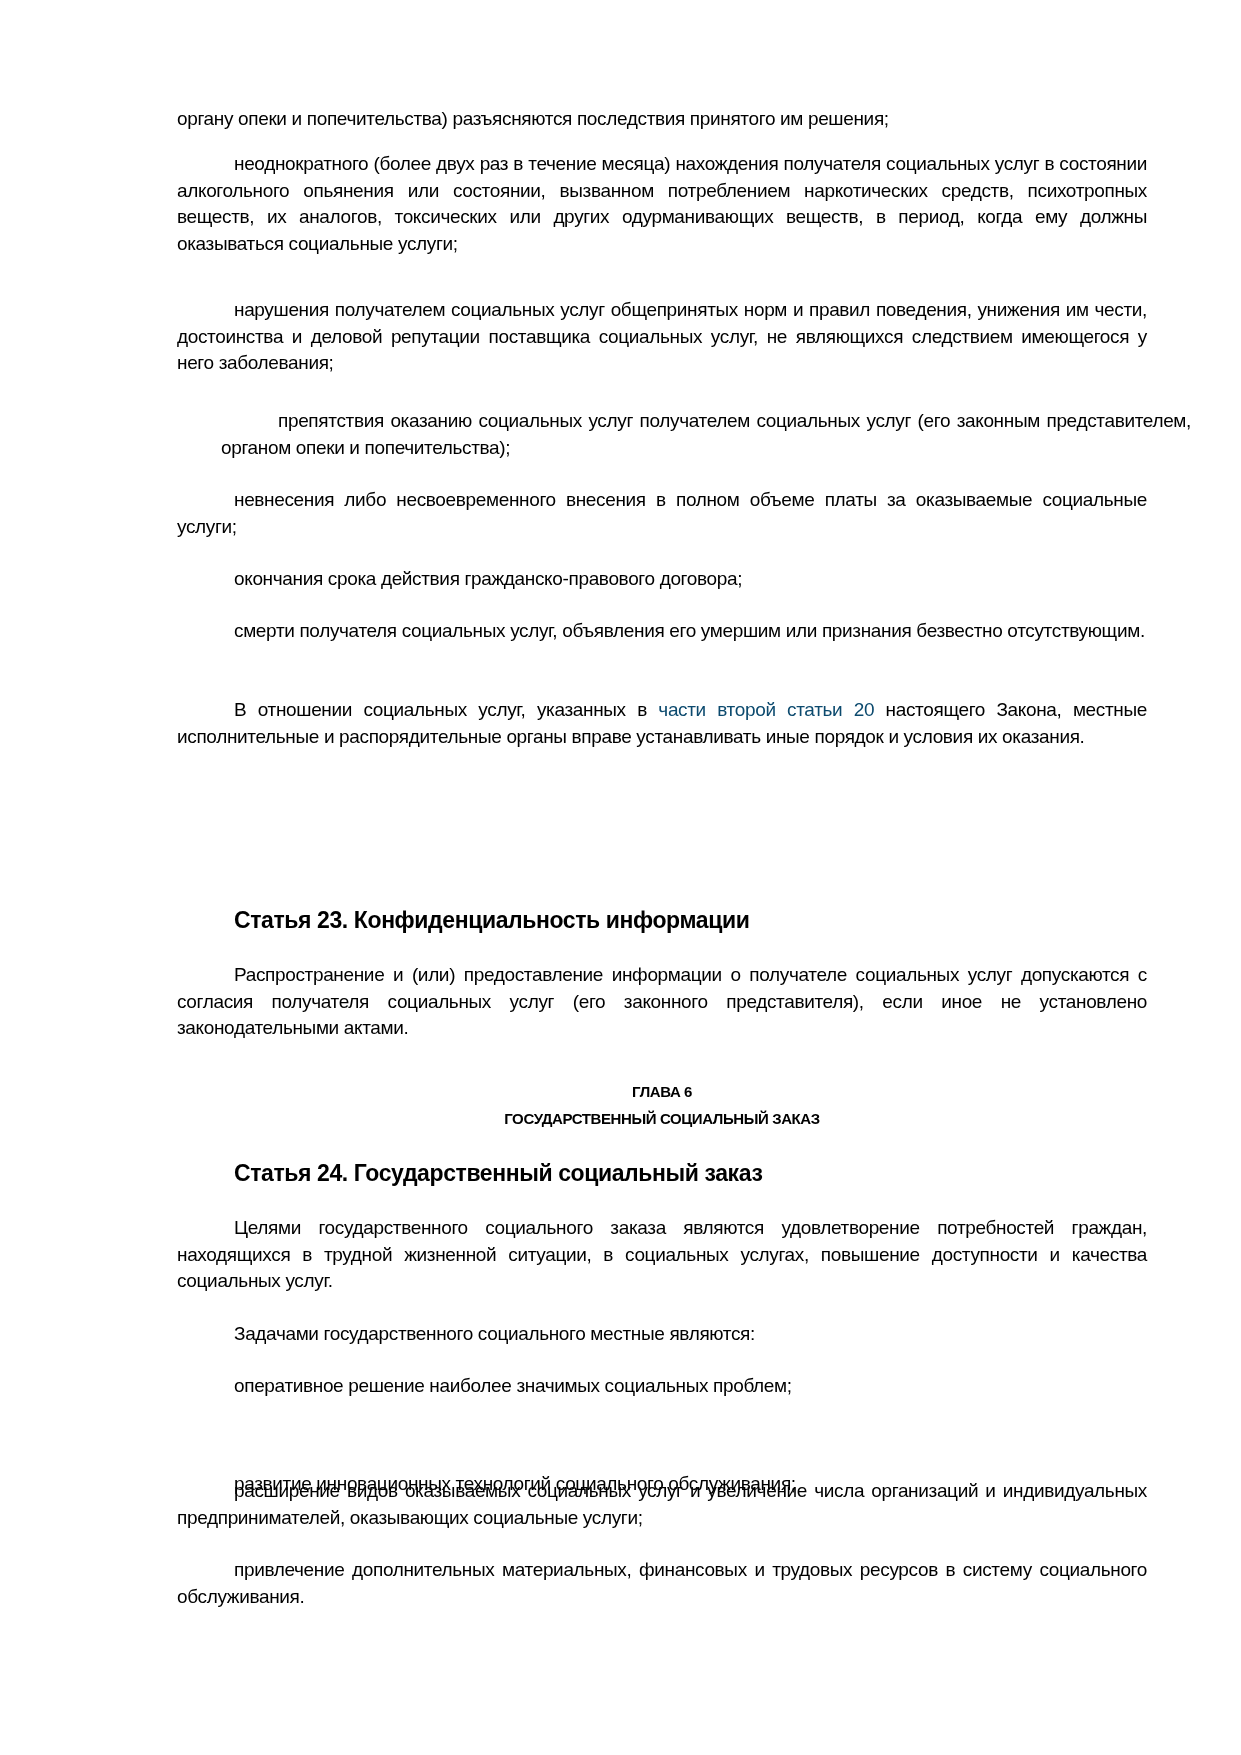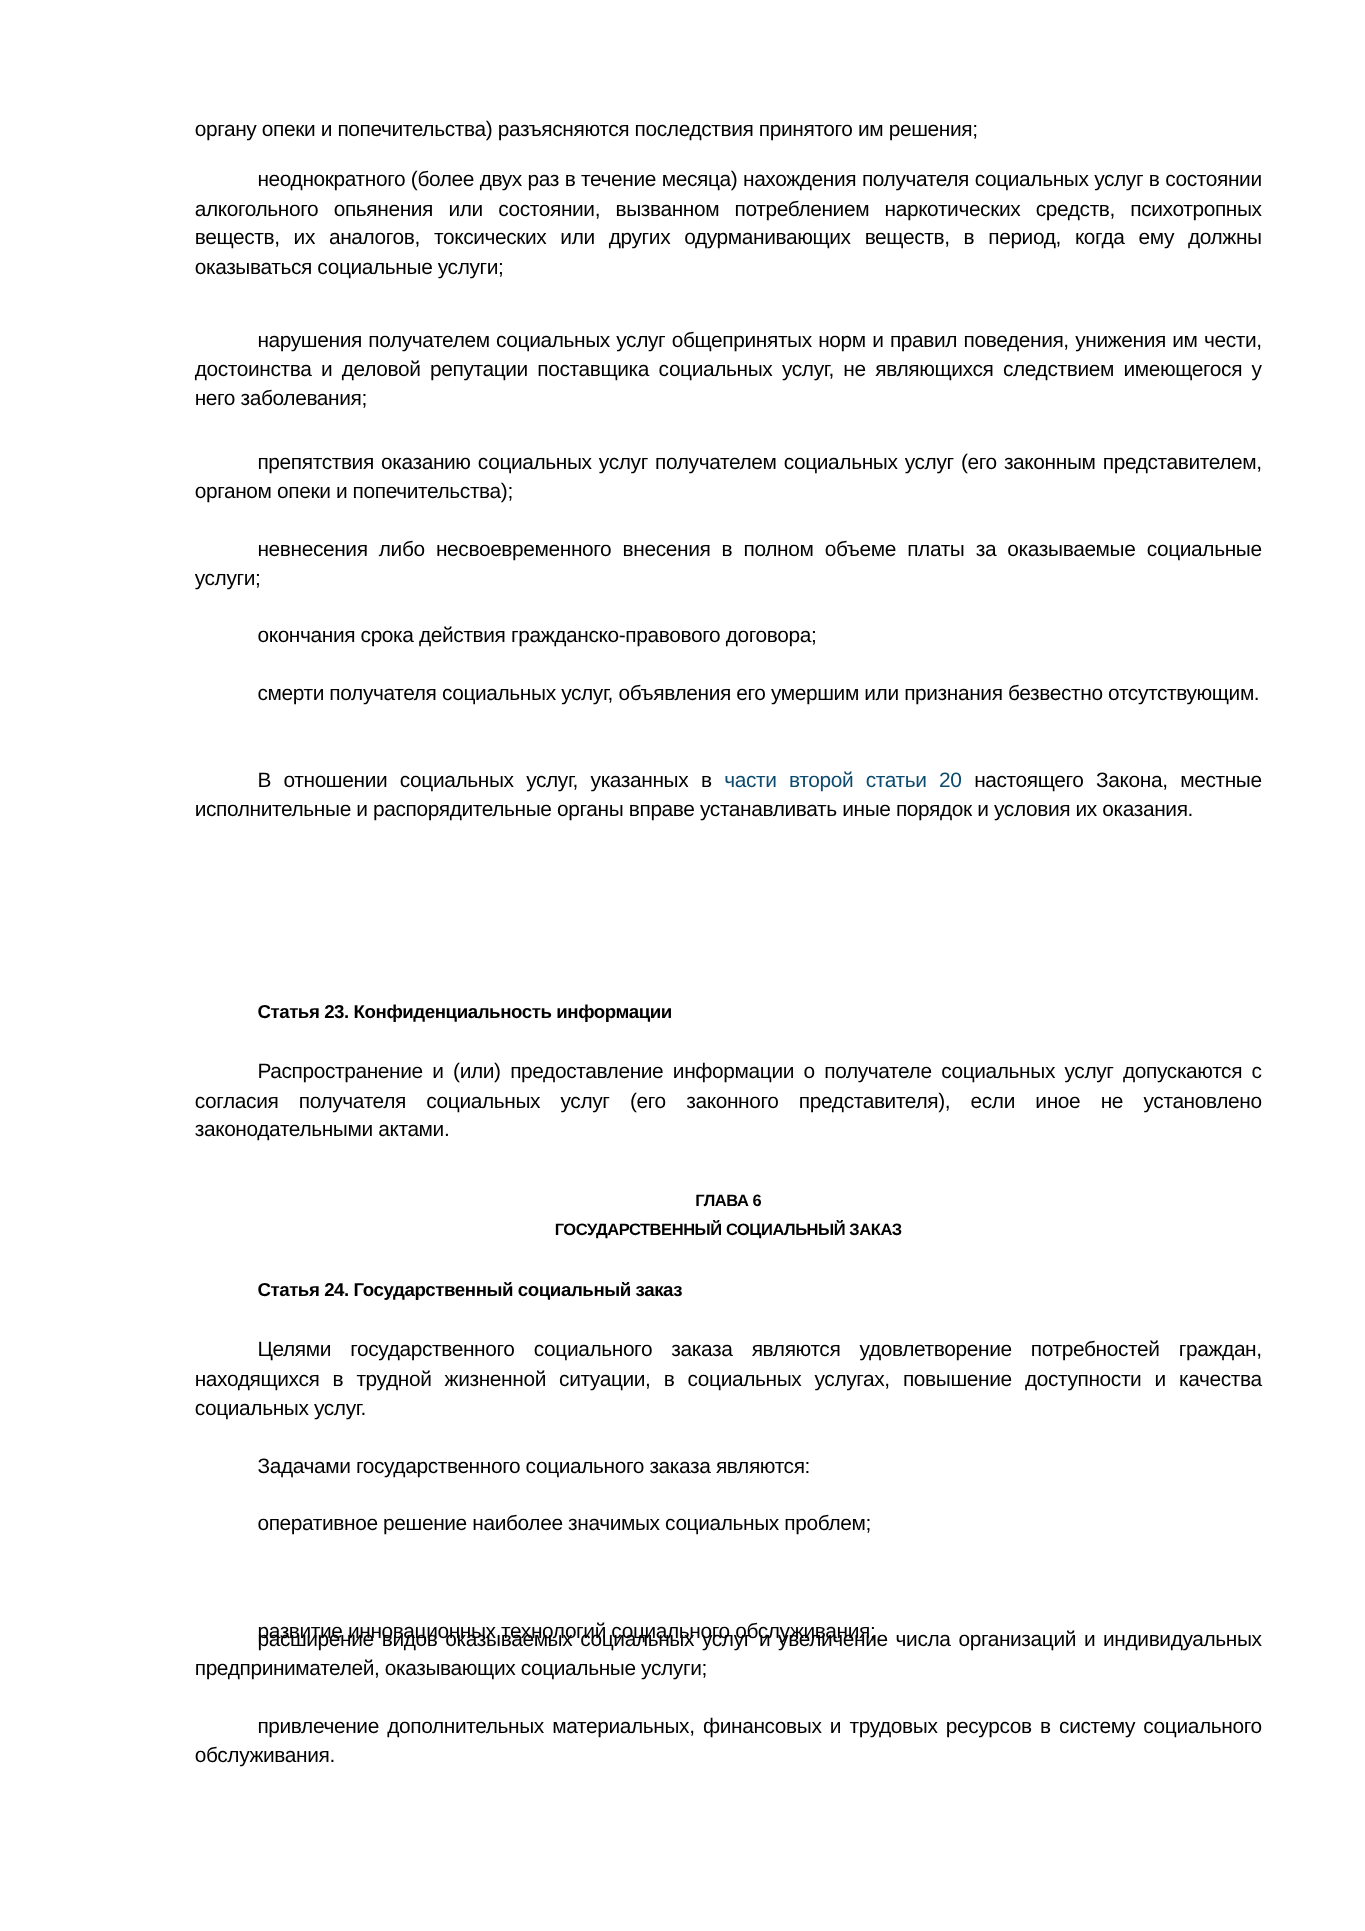--- a/index.html
+++ b/index.html
@@ -2,36 +2,36 @@
 <html><head>
 <meta charset="utf-8">
 <style>
   html, body { margin: 0; padding: 0; background: #ffffff; }
   body { width: 1241px; height: 1755px; position: relative; overflow: hidden;
          font-family: "Liberation Sans", "DejaVu Sans", sans-serif; color: #000; }
   .page { position: absolute; left: 0; top: 0; width: 1227px; height: 1755px; }
   .p { position: absolute; left: 177px; width: 970px; font-size: 19px; line-height: 26.5px;
        text-align: justify; letter-spacing: -0.35px; word-spacing: 0px; margin: 0; }
   .p.indent { text-indent: 57px; }
-  .h-art { position: absolute; left: 234px; font-size: 17px; font-weight: bold; line-height: 26px; letter-spacing: -0.4px; margin: 0; }
+  .h-art { position: absolute; left: 234px; font-size: 23px; font-weight: bold; line-height: 26px; letter-spacing: -0.4px; margin: 0; }
   .h-chap { position: absolute; left: 177px; width: 970px; text-align: center; font-size: 15px; font-weight: bold; line-height: 26.5px; letter-spacing: -0.4px; margin: 0; }
   .link { color: #0c4a6e; }
 </style>
 </head>
 <body>
 
 <div class="page">
 
   <p class="p" style="top:106px;">органу опеки и попечительства) разъясняются последствия принятого им решения;</p>
 
   <p class="p indent" style="top:151px;">неоднократного (более двух раз в течение месяца) нахождения получателя социальных услуг в состоянии алкогольного опьянения или состоянии, вызванном потреблением наркотических средств, психотропных веществ, их аналогов, токсических или других одурманивающих веществ, в период, когда ему должны оказываться социальные услуги;</p>
 
   <p class="p indent" style="top:297px;">нарушения получателем социальных услуг общепринятых норм и правил поведения, унижения им чести, достоинства и деловой репутации поставщика социальных услуг, не являющихся следствием имеющегося у него заболевания;</p>
 
-  <p class="p indent" style="top:408px;">препятствия оказанию социальных услуг получателем социальных услуг (его законным представителем, органом опеки и попечительства);</p>
+  <p class="p indent" style="top:408px;margin-left:44px;">препятствия оказанию социальных услуг получателем социальных услуг (его законным представителем, органом опеки и попечительства);</p>
 
   <p class="p indent" style="top:487px;">невнесения либо несвоевременного внесения в полном объеме платы за оказываемые социальные услуги;</p>
 
   <p class="p indent" style="top:566px;">окончания срока действия гражданско-правового договора;</p>
 
   <p class="p indent" style="top:618px;">смерти получателя социальных услуг, объявления его умершим или признания безвестно отсутствующим.</p>
 
   <p class="p indent" style="top:697px;"><span>В отношении социальных услуг, указанных в </span><span class="link">части второй статьи 20</span><span> настоящего Закона, местные исполнительные и распорядительные органы вправе устанавливать иные порядок и условия их оказания.</span></p>
 
 
@@ -39,21 +39,21 @@
 
   <p class="p indent" style="top:962px;">Распространение и (или) предоставление информации о получателе социальных услуг допускаются с согласия получателя социальных услуг (его законного представителя), если иное не установлено законодательными актами.</p>
 
   <p class="h-chap" style="top:1079px;">ГЛАВА 6</p>
   <p class="h-chap" style="top:1106px;">ГОСУДАРСТВЕННЫЙ СОЦИАЛЬНЫЙ ЗАКАЗ</p>
 
   <p class="h-art" style="top:1160px;">Статья 24. Государственный социальный заказ</p>
 
   <p class="p indent" style="top:1215px;">Целями государственного социального заказа являются удовлетворение потребностей граждан, находящихся в трудной жизненной ситуации, в социальных услугах, повышение доступности и качества социальных услуг.</p>
 
-  <p class="p indent" style="top:1321px;">Задачами государственного социального заказа являются:</p>
+  <p class="p indent" style="top:1321px;">Задачами государственного социального местные являются:</p>
 
   <p class="p indent" style="top:1373px;">оперативное решение наиболее значимых социальных проблем;</p>
 
   <p class="p indent" style="top:1426px;margin-top:45px;">развитие инновационных технологий социального обслуживания;</p>
 
   <p class="p indent" style="top:1478px;">расширение видов оказываемых социальных услуг и увеличение числа организаций и индивидуальных предпринимателей, оказывающих социальные услуги;</p>
 
   <p class="p indent" style="top:1557px;">привлечение дополнительных материальных, финансовых и трудовых ресурсов в систему социального обслуживания.</p>
 
 </div>

